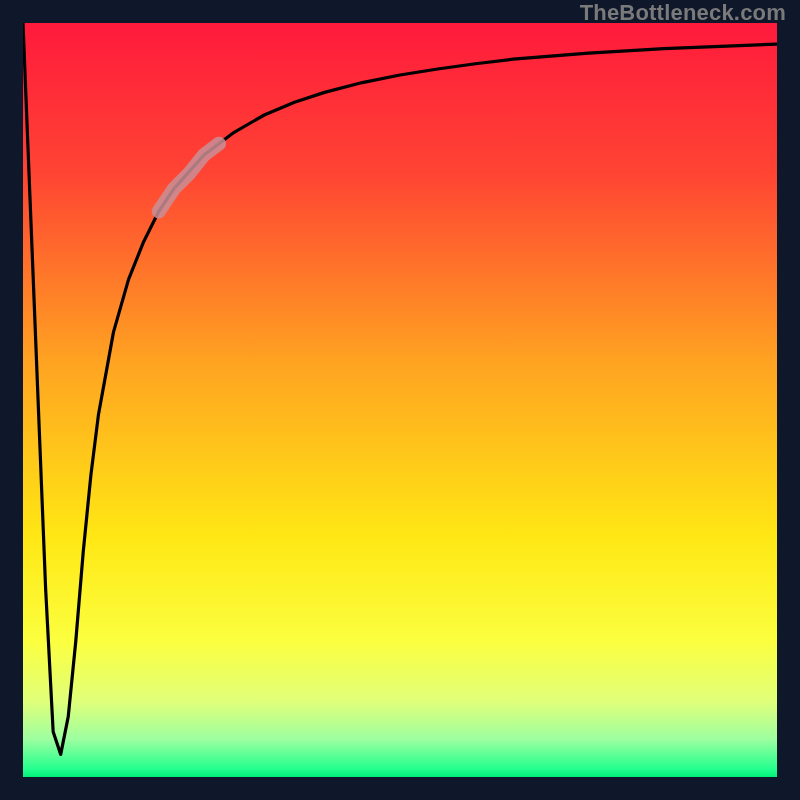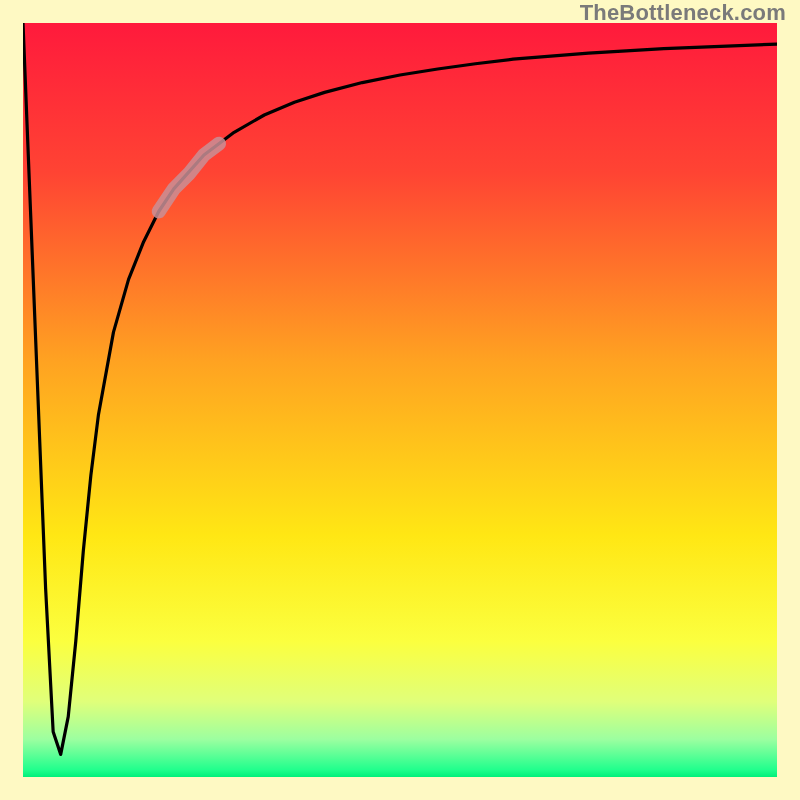--- a/index.html
+++ b/index.html
@@ -9,21 +9,21 @@
     height: 800px;
     background: #000;
     overflow: hidden;
   }
   .frame {
     position: absolute;
     left: 0;
     top: 0;
     width: 800px;
     height: 800px;
-    background: #fef9c3;
+    background: #0f172a;
   }
   .plot {
     position: absolute;
     top: 23px;
     left: 23px;
     width: 754px;
     height: 754px;
   }
   .gradient {
     position: absolute;

